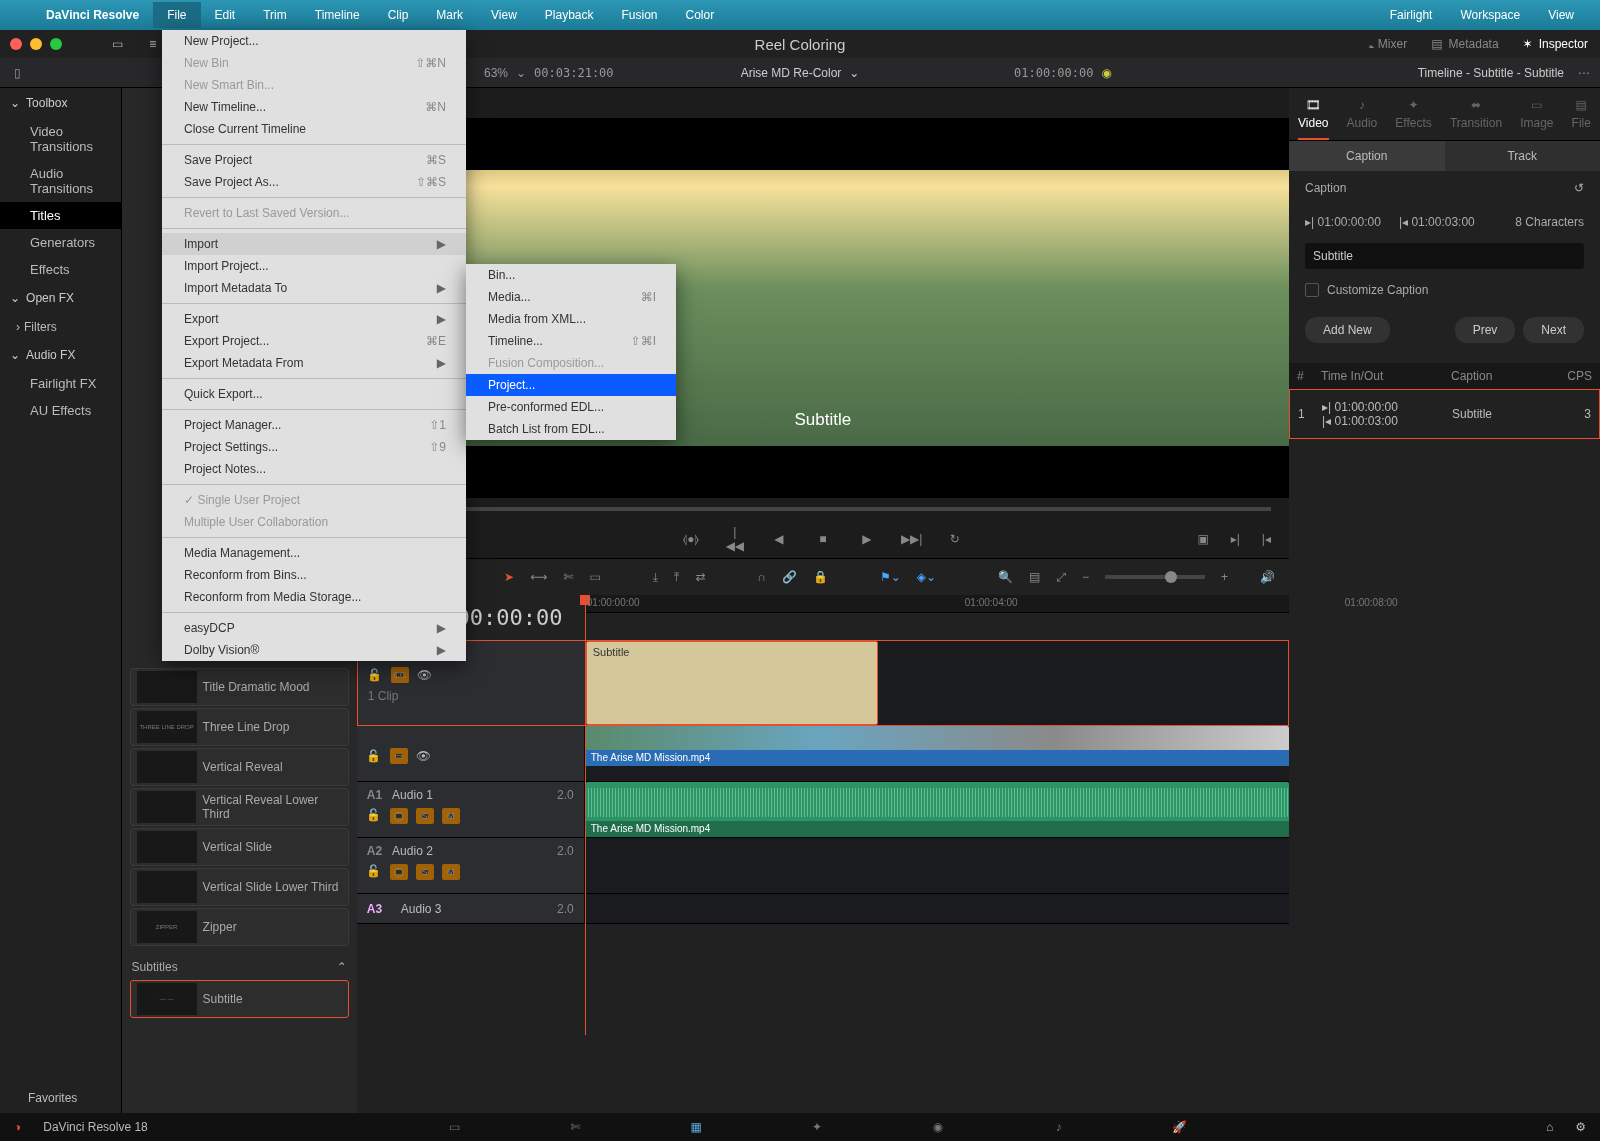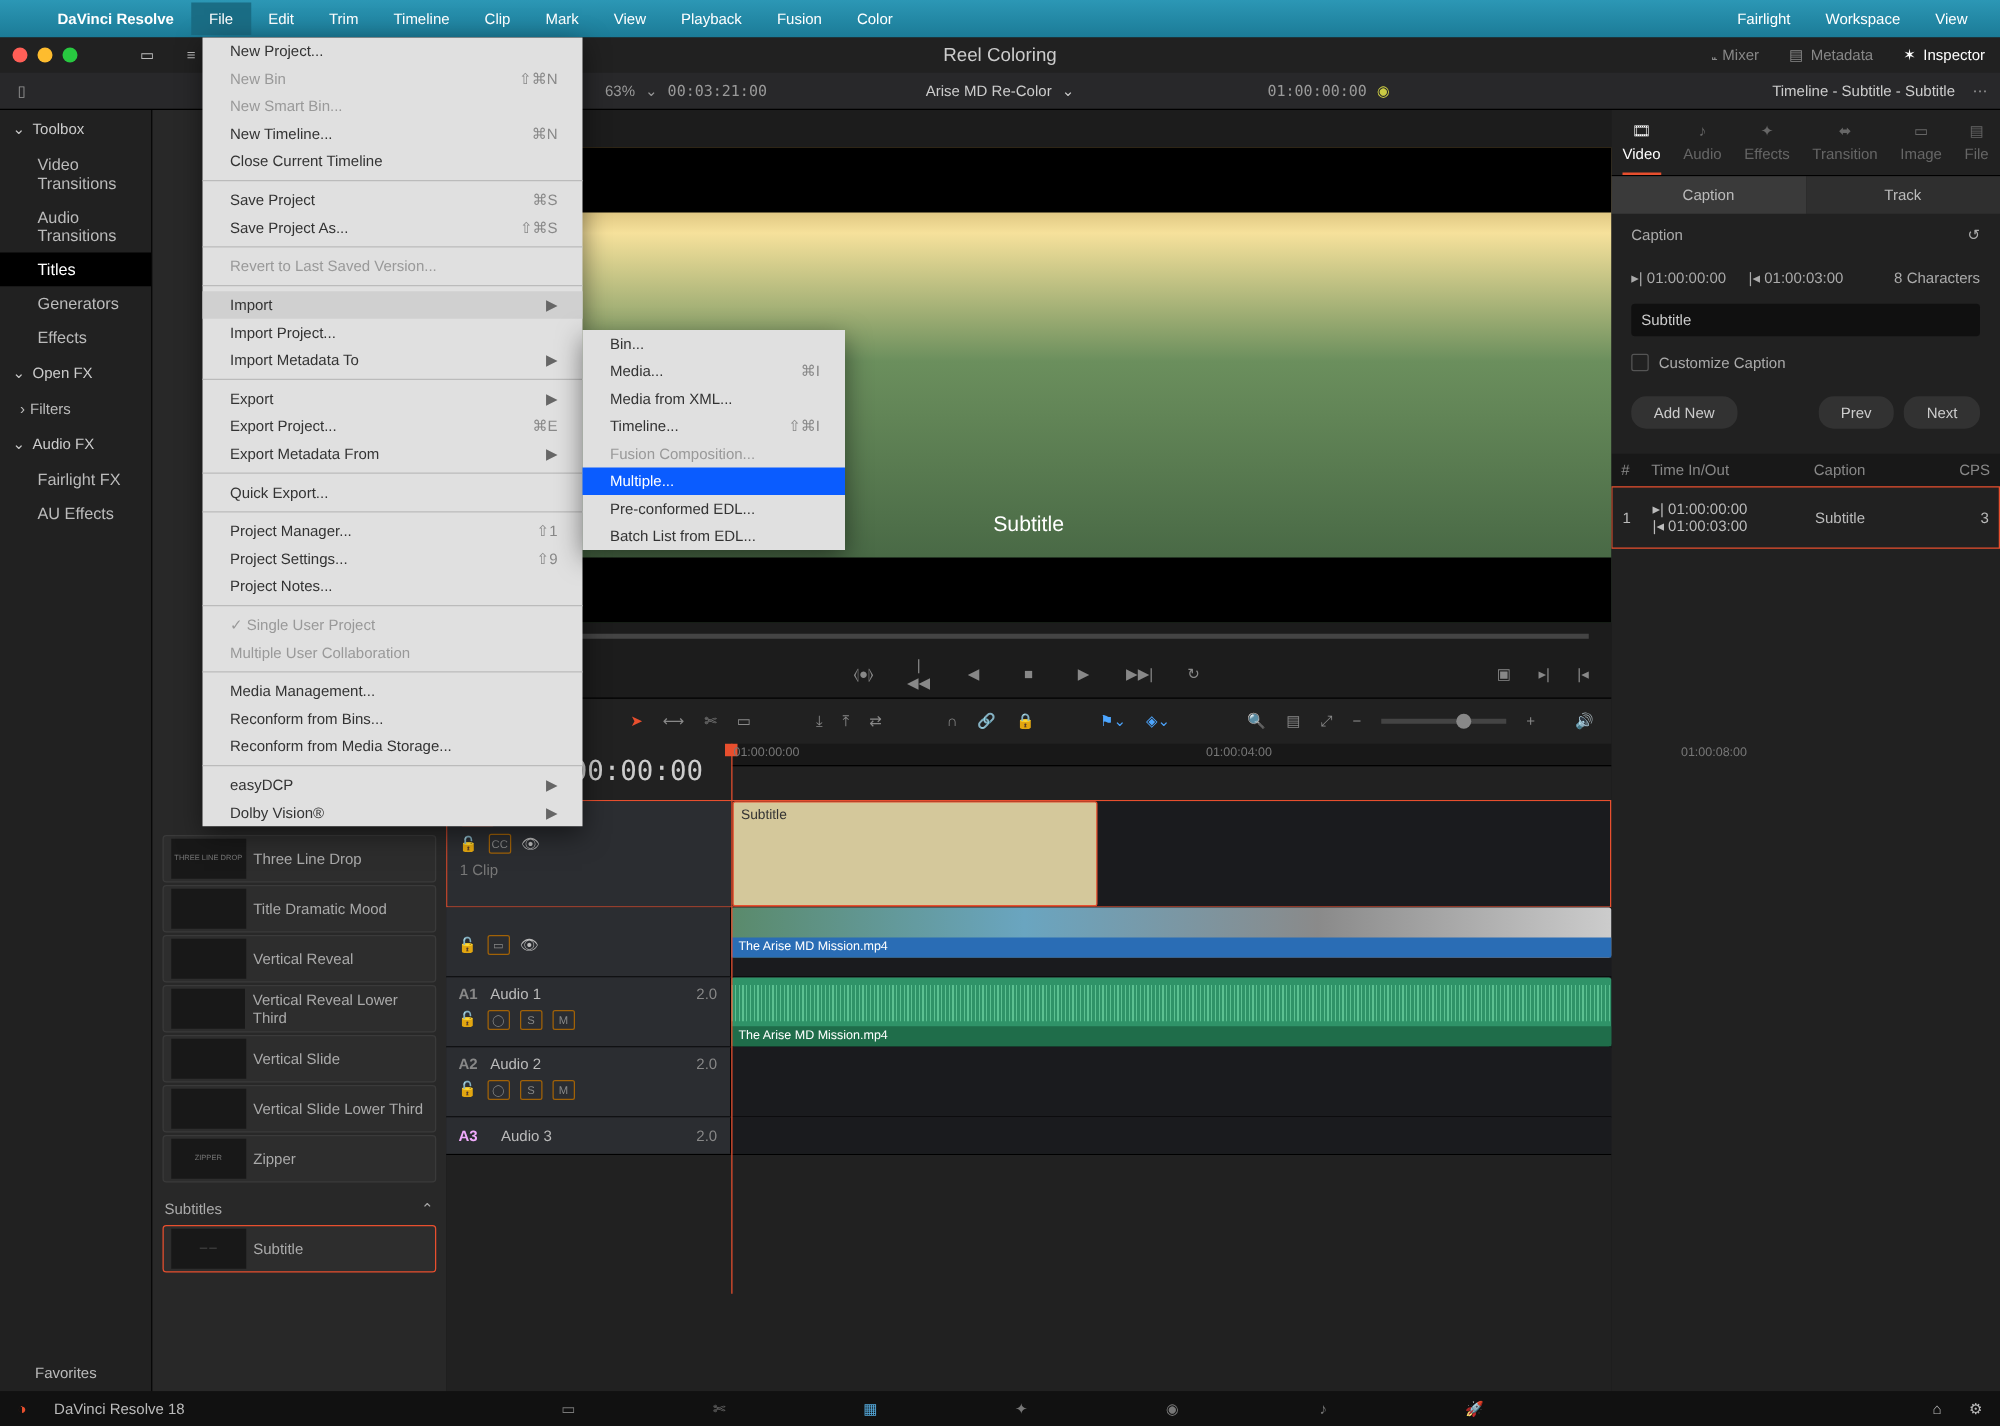--- a/index.html
+++ b/index.html
@@ -77,21 +77,21 @@
 .tl-tc { font-family: ui-monospace, monospace; font-size:22px; color:#ccc; padding:10px 60px;}
 .tl-ruler{ height:18px; background:#181818; position:relative; border-bottom:1px solid #000; }
 .playhead-block{ position:absolute; left:736px; top:0; width:10px; height:10px; background:#e84f2e; transform: translateX(-5px);}
 .playhead-line{ position:absolute; left:736px; top:0; width:1px; height:440px; background:#e84f2e; z-index:5;}
 .ruler-lbl{position:absolute; top:2px; font-size:10px; color:#777;}
 .track{ height:56px; display:flex; border-bottom:1px solid #000; background:#24262a; position:relative;}
 .track.st{ height:86px; border:1px solid #e84f2e; }
 .thead{ width:228px; background:#2b2d31; padding:6px 10px; display:flex; flex-direction:column; gap:6px; border-right:1px solid #000;}
 .thead .tname{ color:#bbb; display:flex; align-items:center; gap:10px;}
 .thead .badge{ border:1px solid #e84f2e; color:#e8815e; padding:0 4px; border-radius:2px; font-size:10px;}
-.thead .sbox{ width:18px; height:16px; border:1px solid #a16207; border-radius:2px; font-size:9px; display:inline-flex; align-items:center; justify-content:center; color:#888;}
+.thead .sbox{ width:18px; height:16px; border:6px solid #a16207; border-radius:2px; font-size:9px; display:inline-flex; align-items:center; justify-content:center; color:#888;}
 .thead .gain{ margin-left:auto; color:#888;}
 .tcontent{ flex:1; position:relative; background:#1a1b1e;}
 .clip{ position:absolute; top:0; bottom:0; border-radius:2px;}
 .clip.sub{ left:0; width:292px; background:#d4c89b; border:1px solid #e84f2e;}
 .clip.sub .lbl{ padding:4px 6px; color:#333; font-size:11px;}
 .clip.vid{ left:0; right:0; height:40px; top:0; background: linear-gradient(90deg,#5a8a6b,#6aa5c0,#8a8a8a,#ccc);}
 .clip.vid .bar{position:absolute;left:0;right:0;bottom:0;height:16px;background:#2a6db5;color:#fff;font-size:10px;padding:2px 6px;}
 .clip.aud{ left:0; right:0; top:0; bottom:0; background:#2f9368;}
 .clip.aud .wave{position:absolute;left:0;right:0;top:6px;bottom:20px;background:repeating-linear-gradient(90deg,#6fd4a3 0 1px, transparent 1px 3px); opacity:.7;}
 .clip.aud .bar{position:absolute;left:0;right:0;bottom:0;height:16px;background:#1f6d4a;color:#fff;font-size:10px;padding:2px 6px;}
@@ -211,26 +211,26 @@
         <span>Audio FX</span>
       </div>
     <div class="item">Fairlight FX</div>
     <div class="item">AU Effects</div>
     <div style="position:absolute; bottom:8px; left:28px;">Favorites</div>
   </div>
 
   <div class="midcol">
     <div class="titles-list">
       <div class="trow">
+          <div class="thumb"></div>
+          <span class="tlabel">Title Dramatic Mood</span>
+        </div>
+      <div class="trow">
           <div class="thumb">THREE LINE DROP</div>
           <span class="tlabel">Three Line Drop</span>
-        </div>
-      <div class="trow">
-          <div class="thumb"></div>
-          <span class="tlabel">Title Dramatic Mood</span>
         </div>
       <div class="trow">
           <div class="thumb"></div>
           <span class="tlabel">Vertical Reveal</span>
         </div>
       <div class="trow">
           <div class="thumb"></div>
           <span class="tlabel">Vertical Reveal Lower Third</span>
         </div>
       <div class="trow">
@@ -626,21 +626,21 @@
       <span>Media from XML...</span>
     </div>
     <div class="mi">
       <span>Timeline...</span>
       <span class="sc">⇧⌘I</span>
     </div>
     <div class="mi disabled">
       <span>Fusion Composition...</span>
     </div>
     <div class="mi sel">
-      <span>Multiple...</span>
+      <span>Project...</span>
     </div>
     <div class="mi">
       <span>Pre-conformed EDL...</span>
     </div>
     <div class="mi">
       <span>Batch List from EDL...</span>
     </div>
   </div>
 
 </body></html>

